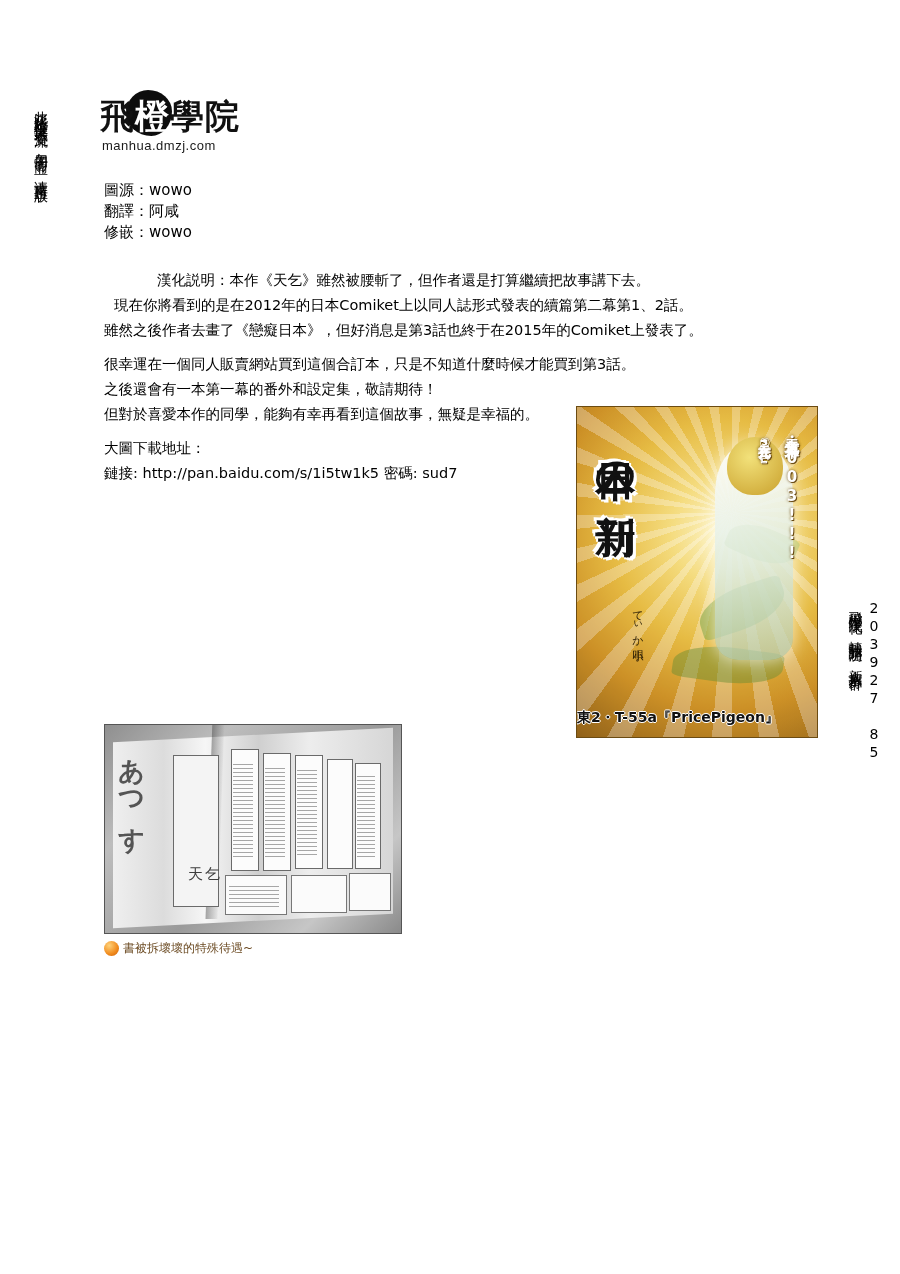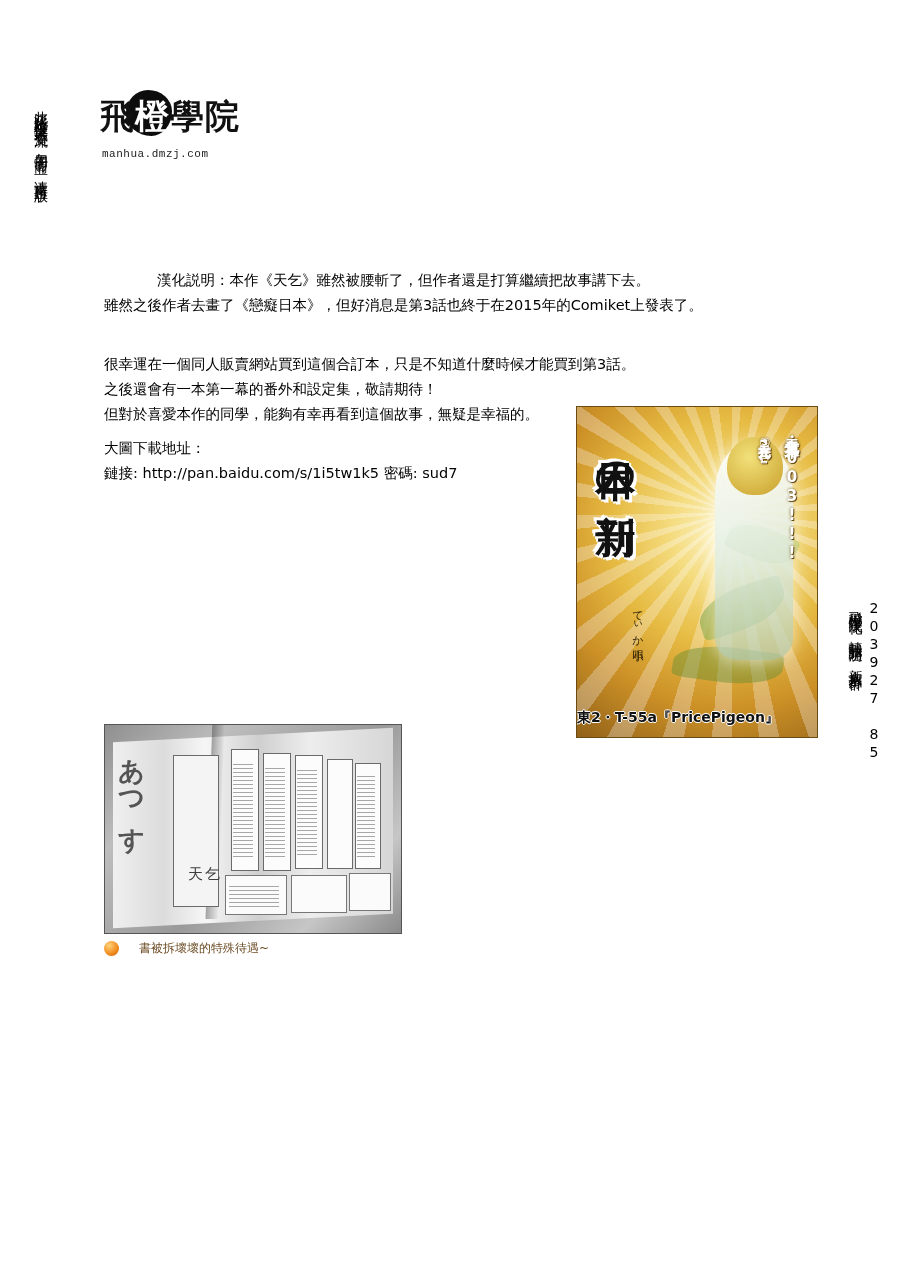--- a/index.html
+++ b/index.html
@@ -73,25 +73,25 @@
     background: #0d0d0d;
     border-radius: 48% 52% 45% 55% / 50% 46% 54% 50%;
     z-index: 1;
   }
   .logo-char-hi {
     color: #ffffff;
     position: relative;
     z-index: 3;
   }
   .logo-sub {
-    font-family: Liberation Mono, monospace;
-    font-size: 11px;
+    font-family: Liberation Sans, sans-serif;
+    font-size: 13px;
     letter-spacing: 0.5px;
     color: #1a1a1a;
-    margin-top: 12px;
+    margin-top: 2px;
     margin-left: 2px;
   }
   
   .credits {
     position: absolute;
     left: 104px;
     top: 180px;
     font-family: "DejaVu Sans", "Liberation Sans", sans-serif;
     font-size: 15px;
     line-height: 21px;
@@ -285,21 +285,21 @@
     letter-spacing: 2px;
     margin-left: 19px;
   }
   
   .caption {
     position: absolute;
     left: 104px;
     top: 940px;
     display: flex;
     align-items: center;
-    gap: 20px;
+    gap: 4px;
     font-family: "DejaVu Sans", "Liberation Sans", sans-serif;
     font-size: 12px;
     color: #6b4a22;
   }
   .dot {
     width: 15px;
     height: 15px;
     border-radius: 50%;
     background: radial-gradient(circle at 35% 30%, #ffd27a, #f08a1c 60%, #c75e09);
     display: inline-block;
@@ -317,23 +317,29 @@
   <div class="vtext right-b">203927 85</div>
 
   <div class="logo-box">
     <div class="logo-blob"></div>
     <div class="logo-main">
       <span>飛</span><span class="logo-char-hi">橙</span><span>學</span><span>院</span>
     </div>
     <div class="logo-sub">manhua.dmzj.com</div>
   </div>
 
+  <div class="credits">
+    <div>圖源：wowo</div>
+    <div>翻譯：阿咸</div>
+    <div>修嵌：wowo</div>
+  </div>
 
   <div class="note p1">
     <div>漢化説明：本作《天乞》雖然被腰斬了，但作者還是打算繼續把故事講下去。</div>
+    <div>現在你將看到的是在2012年的日本Comiket上以同人誌形式發表的續篇第二幕第1、2話。</div>
     <div>雖然之後作者去畫了《戀癡日本》，但好消息是第3話也終于在2015年的Comiket上發表了。</div>
   </div>
 
   <div class="note p2">
     <div>很幸運在一個同人販賣網站買到這個合訂本，只是不知道什麼時候才能買到第3話。</div>
     <div>之後還會有一本第一幕的番外和設定集，敬請期待！</div>
     <div>但對於喜愛本作的同學，能夠有幸再看到這個故事，無疑是幸福的。</div>
   </div>
 
   <div class="note p3">

